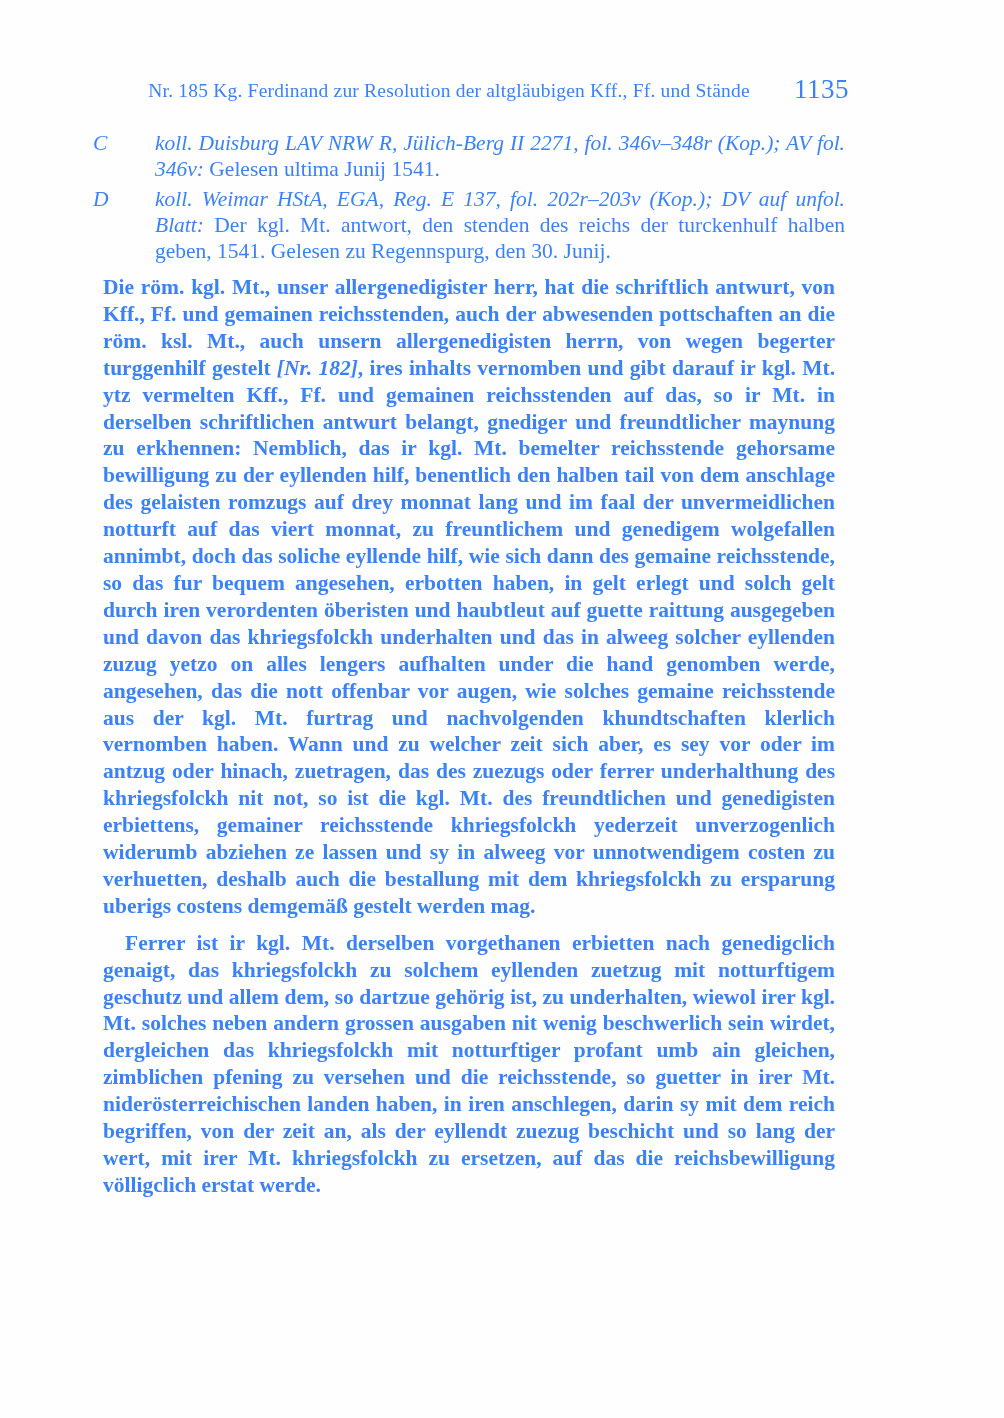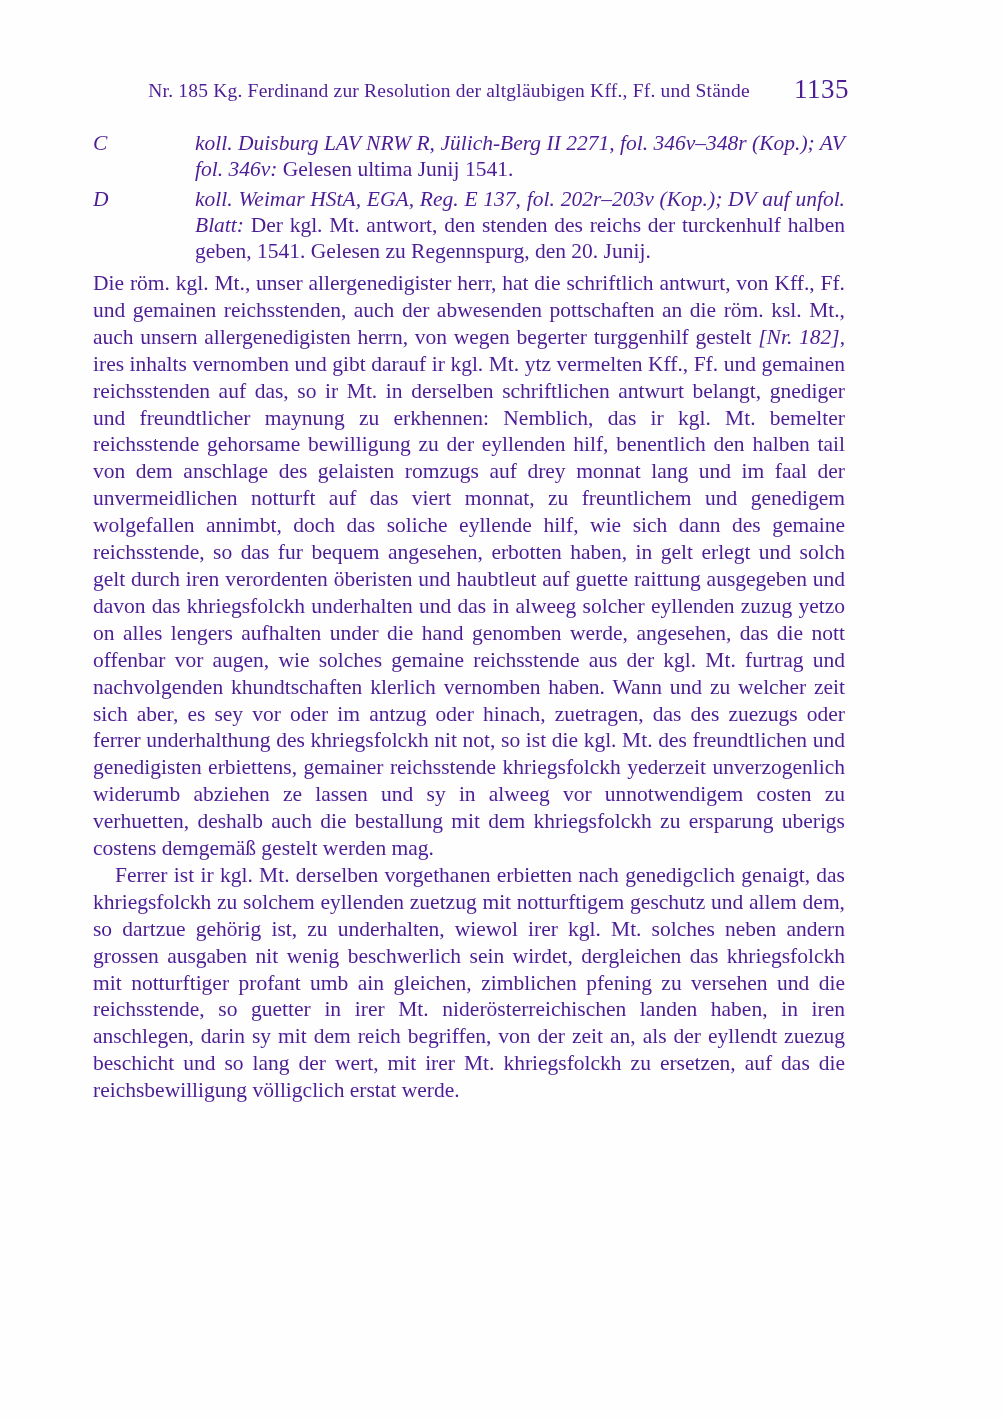--- a/index.html
+++ b/index.html
@@ -2,21 +2,21 @@
 <html lang="de"><head>
 <meta charset="utf-8">
 <style>
   html, body { margin: 0; padding: 0; background: #ffffff; }
 
   .page {
     position: relative;
     width: 1004px;
     height: 1418px;
     background: #fefefe;
-    color: #4c1d95;
+    color: #3b82f6;
     font-family: "Liberation Serif", serif;
     box-sizing: border-box;
     padding: 80px 159px 0 93px;
     overflow: hidden;
   }
 
   
   .running-head {
     position: relative;
     font-size: 19.5px;
@@ -48,32 +48,32 @@
     line-height: 26px;
   }
   .app-label {
     flex: 0 0 62px;
     font-style: italic;
   }
   .app-text {
     flex: 1 1 auto;
     text-align: justify;
     hyphens: none;
-    margin-left: 40px;
     -webkit-hyphens: none;
   }
 
   
   .body-text p {
-    margin: 0;
+    margin: 10px;
     font-size: 21.5px;
     line-height: 26.9px;
     text-align: justify;
     text-justify: inter-word;
     hyphens: none;
+    font-weight: bold;
     -webkit-hyphens: none;
   }
   .body-text p.indent { text-indent: 22px; }
 
   .italic { font-style: italic; }
   .roman  { font-style: normal; }
 </style>
 </head>
 <body>
 
@@ -85,21 +85,21 @@
   </div>
 
   <div class="apparatus">
 
   <div class="app-entry">
         <span class="app-label">C</span>
         <div class="app-text"><span class="italic">koll. Duisburg LAV NRW R, Jülich-Berg II 2271, fol. 346v–348r (Kop.); AV fol. 346v: </span><span class="roman">Gelesen ultima Junij 1541.</span></div>
       </div>
       <div class="app-entry">
         <span class="app-label">D</span>
-        <div class="app-text"><span class="italic">koll. Weimar HStA, EGA, Reg. E 137, fol. 202r–203v (Kop.); DV auf unfol. Blatt: </span><span class="roman">Der kgl. Mt. antwort, den stenden des reichs der turckenhulf halben geben, 1541. Gelesen zu Regennspurg, den 20. Junij.</span></div>
+        <div class="app-text"><span class="italic">koll. Weimar HStA, EGA, Reg. E 137, fol. 202r–203v (Kop.); DV auf unfol. Blatt: </span><span class="roman">Der kgl. Mt. antwort, den stenden des reichs der turckenhulf halben geben, 1541. Gelesen zu Regennspurg, den 30. Junij.</span></div>
       </div>
     </div>
 
   <div class="body-text">
 
   <p><span class="roman">Die röm. kgl. Mt., unser allergenedigister herr, hat die schriftlich antwurt, von Kff., Ff. und gemainen reichsstenden, auch der abwesenden pottschaften an die röm. ksl. Mt., auch unsern allergenedigisten herrn, von wegen begerter turggenhilf gestelt </span><span class="italic">[Nr. 182]</span><span class="roman">, ires inhalts vernomben und gibt darauf ir kgl. Mt. ytz vermelten Kff., Ff. und gemainen reichsstenden auf das, so ir Mt. in derselben schriftlichen antwurt belangt, gnediger und freundtlicher maynung zu erkhennen: Nemblich, das ir kgl. Mt. bemelter reichsstende gehorsame bewilligung zu der eyllenden hilf, benentlich den halben tail von dem anschlage des gelaisten romzugs auf drey monnat lang und im faal der unvermeidlichen notturft auf das viert monnat, zu freuntlichem und genedigem wolgefallen annimbt, doch das soliche eyllende hilf, wie sich dann des gemaine reichsstende, so das fur bequem angesehen, erbotten haben, in gelt erlegt und solch gelt durch iren verordenten öberisten und haubtleut auf guette raittung ausgegeben und davon das khriegsfolckh underhalten und das in alweeg solcher eyllenden zuzug yetzo on alles lengers aufhalten under die hand genomben werde, angesehen, das die nott offenbar vor augen, wie solches gemaine reichsstende aus der kgl. Mt. furtrag und nachvolgenden khundtschaften klerlich vernomben haben. Wann und zu welcher zeit sich aber, es sey vor oder im antzug oder hinach, zuetragen, das des zuezugs oder ferrer underhalthung des khriegsfolckh nit not, so ist die kgl. Mt. des freundtlichen und genedigisten erbiettens, gemainer reichsstende khriegsfolckh yederzeit unverzogenlich widerumb abziehen ze lassen und sy in alweeg vor unnotwendigem costen zu verhuetten, deshalb auch die bestallung mit dem khriegsfolckh zu ersparung uberigs costens demgemäß gestelt werden mag.</span></p>
       <p class="indent"><span class="roman">Ferrer ist ir kgl. Mt. derselben vorgethanen erbietten nach genedigclich genaigt, das khriegsfolckh zu solchem eyllenden zuetzug mit notturftigem geschutz und allem dem, so dartzue gehörig ist, zu underhalten, wiewol irer kgl. Mt. solches neben andern grossen ausgaben nit wenig beschwerlich sein wirdet, dergleichen das khriegsfolckh mit notturftiger profant umb ain gleichen, zimblichen pfening zu versehen und die reichsstende, so guetter in irer Mt. niderösterreichischen landen haben, in iren anschlegen, darin sy mit dem reich begriffen, von der zeit an, als der eyllendt zuezug beschicht und so lang der wert, mit irer Mt. khriegsfolckh zu ersetzen, auf das die reichsbewilligung völligclich erstat werde.</span></p>
     </div>
 
 </div>

